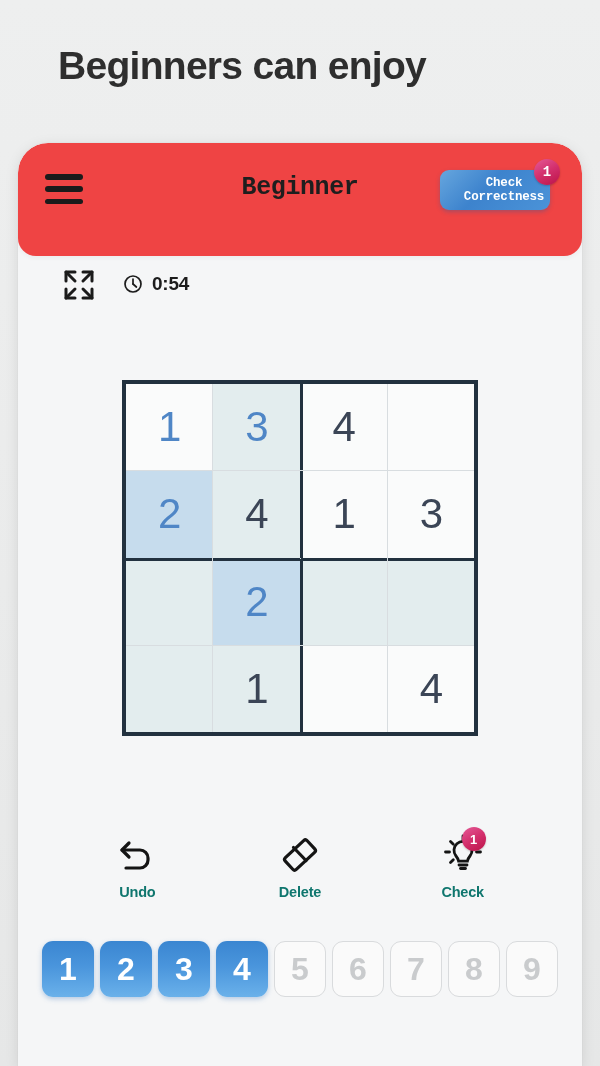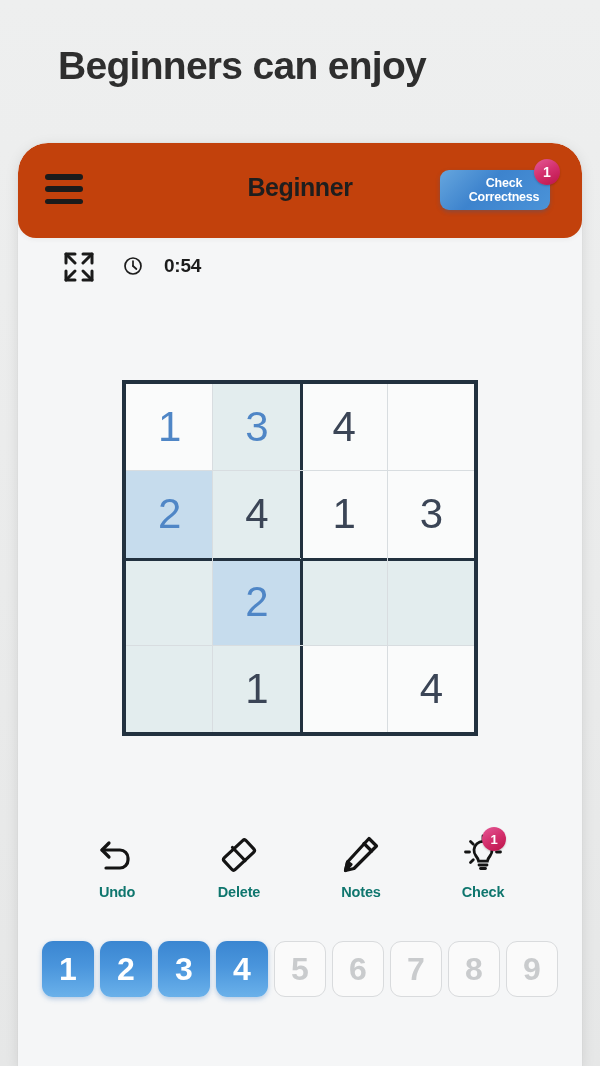--- a/index.html
+++ b/index.html
@@ -33,24 +33,25 @@
     width: 564px; height: 923px;
     background: #f5f6f7;
     border-radius: 30px 30px 0 0;
     box-shadow: 0 3px 14px rgba(0,0,0,0.10), 0 0 0 1px rgba(0,0,0,0.015);
     overflow: hidden;
   }
 
   
   .appbar {
     position: relative;
-    height: 95px;
-    background: #c2410c;
+    height: 113px;
+    background: #ef4444;
     border-radius: 30px 30px 18px 18px;
     box-shadow: 0 2px 5px rgba(0,0,0,0.045);
+    font-family: Liberation Mono, monospace;
   }
   .menu-btn {
     position: absolute; left: 27px; top: 31px;
     width: 38px; height: 30px;
     display: flex; flex-direction: column; justify-content: space-between;
     cursor: pointer;
   }
   .menu-btn i { display: block; height: 5.5px; background: #1b1b1b; border-radius: 3px; }
   .app-title {
     position: absolute; left: 0; top: 30px; width: 100%;
@@ -86,21 +87,21 @@
   .subbar {
     position: relative;
     height: 58px;
   }
   .expand-ico {
     position: absolute; left: 45px; top: 13px;
     width: 32px; height: 32px; cursor: pointer;
   }
   .timer {
     position: absolute; left: 105px; top: 17px;
-    display: flex; align-items: center; gap: 21px;
+    display: flex; align-items: center; gap: 9px;
   }
   .timer .t-txt { font-size: 19px; font-weight: 700; color: #1c1c1c; letter-spacing: -0.2px; }
 
   
   .grid-wrap {
     position: absolute; left: 104px; top: 237px;
     width: 356px; height: 356px;
   }
   .grid {
     width: 356px; height: 356px;
@@ -242,28 +243,20 @@
               <path d="M6 17 H24 a8 8 0 0 1 8 8 v2 a8 8 0 0 1 -8 8 H10"></path>
             </svg></div>
           <div class="lbl">Undo</div>
         </div>
         <div class="tool">
           <div class="ic"><svg width="42" height="42" viewBox="0 0 42 42" fill="none" stroke="#141414" stroke-width="3.2" stroke-linecap="round" stroke-linejoin="round">
               <rect x="6" y="14" width="30" height="16" rx="2.5" transform="rotate(-43 21 22)"></rect>
               <line x1="14.5" y1="14.5" x2="27" y2="27.5"></line>
             </svg></div>
           <div class="lbl">Delete</div>
-        </div>
-        <div class="tool">
-          <div class="ic"><svg width="42" height="42" viewBox="0 0 42 42" fill="none" stroke="#141414" stroke-width="3.2" stroke-linecap="round" stroke-linejoin="round">
-              <path d="M29 5.5 L36.5 13 L14 35.5 L5.5 37.5 L7.5 29 Z"></path>
-              <line x1="24" y1="10.5" x2="31.5" y2="18"></line>
-              <path d="M5.5 37.5 L11 31.5 L7.5 29 Z" fill="#141414"></path>
-            </svg></div>
-          <div class="lbl">Notes</div>
         </div>
         <div class="tool">
           <div class="ic"><svg width="42" height="42" viewBox="0 0 42 42" fill="none" stroke="#141414" stroke-width="2.8" stroke-linecap="round">
               <path d="M14 23 a9 9 0 1 1 14 0 c-1.8 2.2 -2.4 3.3 -2.6 5.2 h-8.8 c-0.2 -1.9 -0.8 -3 -2.6 -5.2 Z"></path>
               <line x1="17" y1="32" x2="25" y2="32"></line>
               <line x1="18.5" y1="35.5" x2="23.5" y2="35.5"></line>
               <line x1="21" y1="3" x2="21" y2="7"></line>
               <line x1="8.5" y1="8.5" x2="11.3" y2="11.3"></line>
               <line x1="33.5" y1="8.5" x2="30.7" y2="11.3"></line>
               <line x1="3.5" y1="19" x2="7.5" y2="19"></line>

